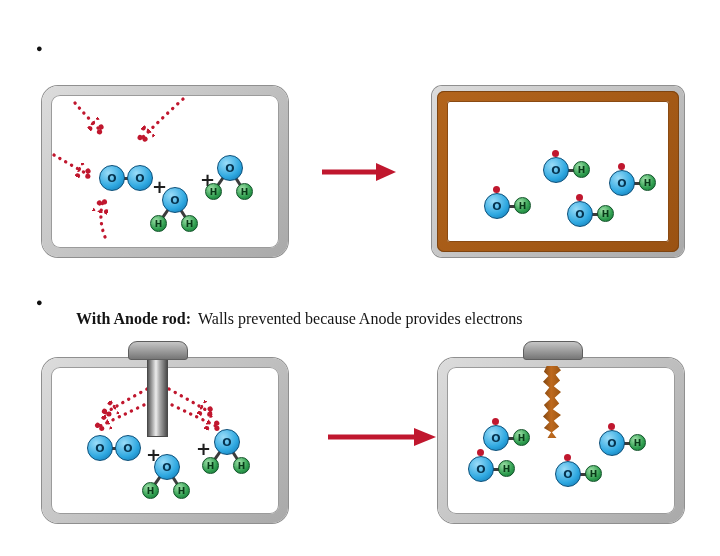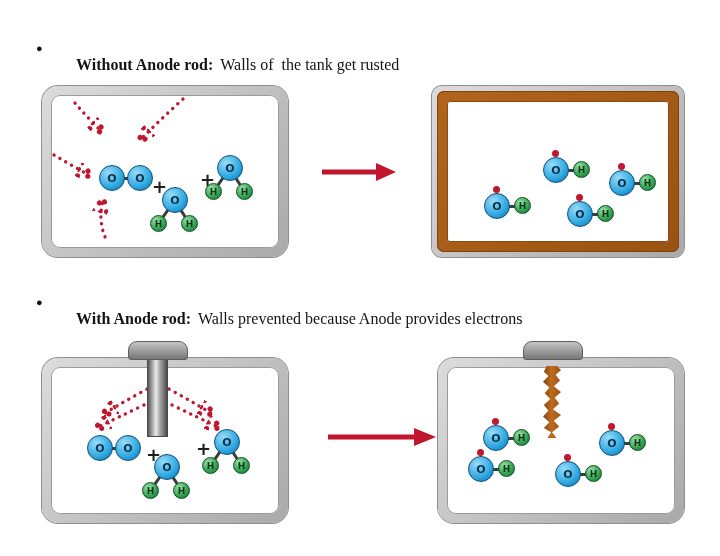--- a/index.html
+++ b/index.html
@@ -40,23 +40,20 @@
   .t-arrow{position:absolute;}
   .t-arrow line{stroke:var(--accent_red,#c0172e);stroke-width:5;}
   .t-arrow polygon{fill:var(--accent_red,#c0172e);}
 </style>
 </head>
 <body>
 
 <div class="canvas">
 
   <span class="bullet" style="left:36px;top:42px;">●</span>
-  <div class="heading" style="left:60px;top:38px;">
-    <span class="bold">Without Anode rod:</span><span class="rest">Walls of  the tank get rusted</span>
-  </div>
 
   <div class="tank" style="left:42px;top:86px;width:246px;height:171px;">
     <div class="tank-inner"></div>
 
     <svg class="e-arrows" style="left:9px;top:9px;" width="228" height="153" viewBox="0 0 228 153">
       <defs>
         <marker id="ahA" viewBox="0 0 10 10" refX="8" refY="5" markerWidth="4.6" markerHeight="4.6" orient="auto-start-reverse">
           <path d="M0,0 L10,5 L0,10 z" fill="#c0172e"></path>
         </marker>
       </defs>

